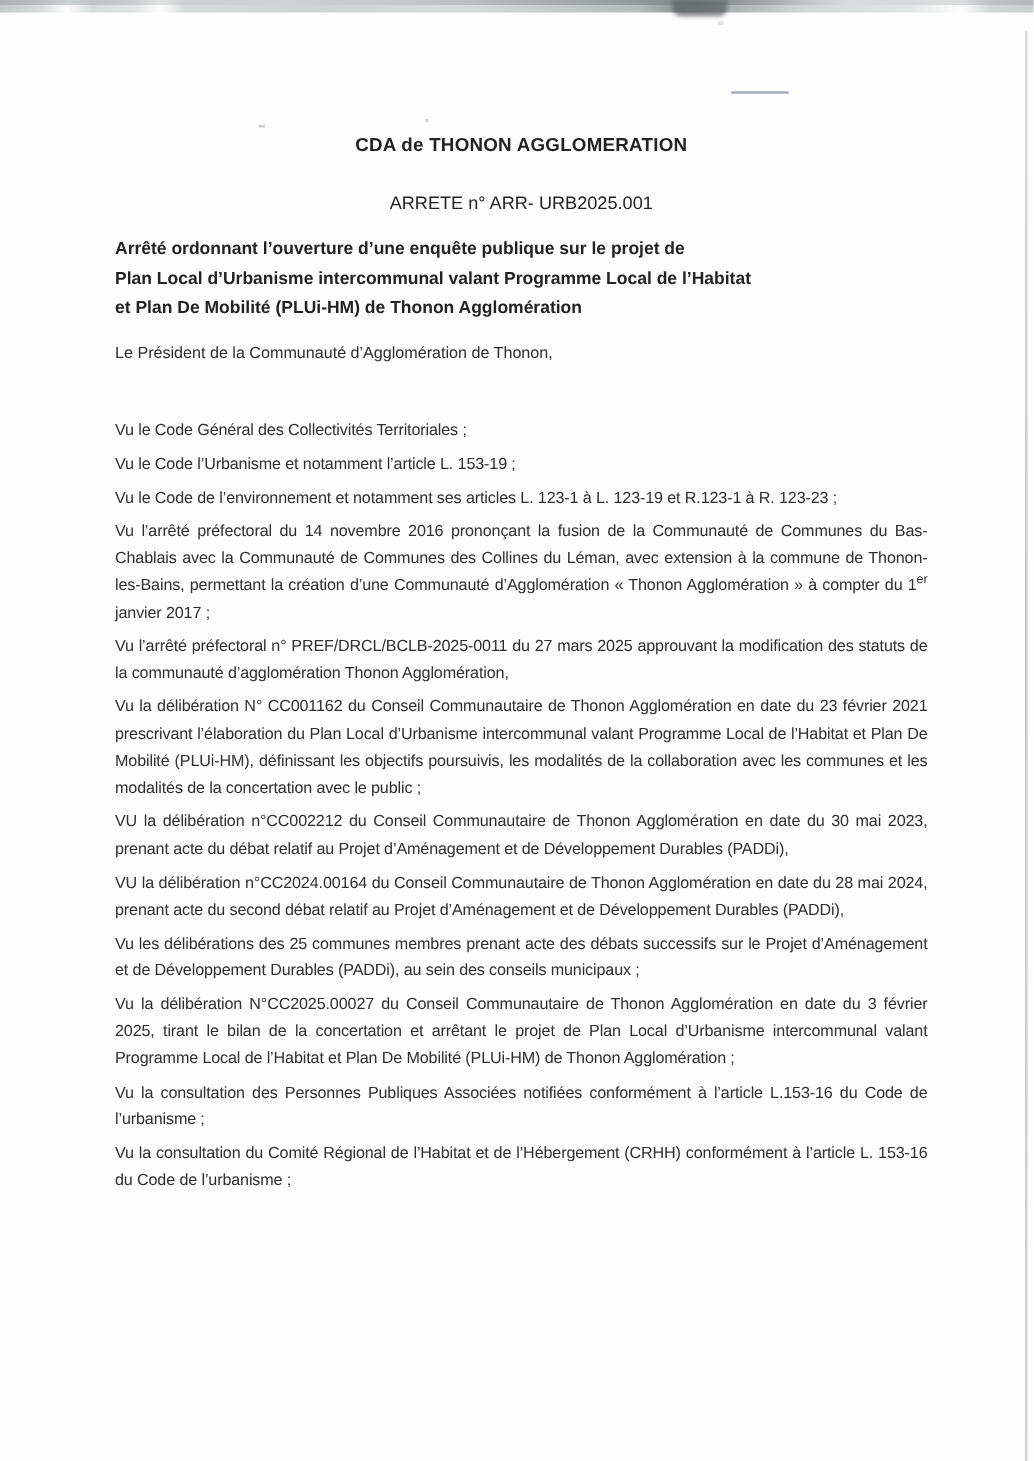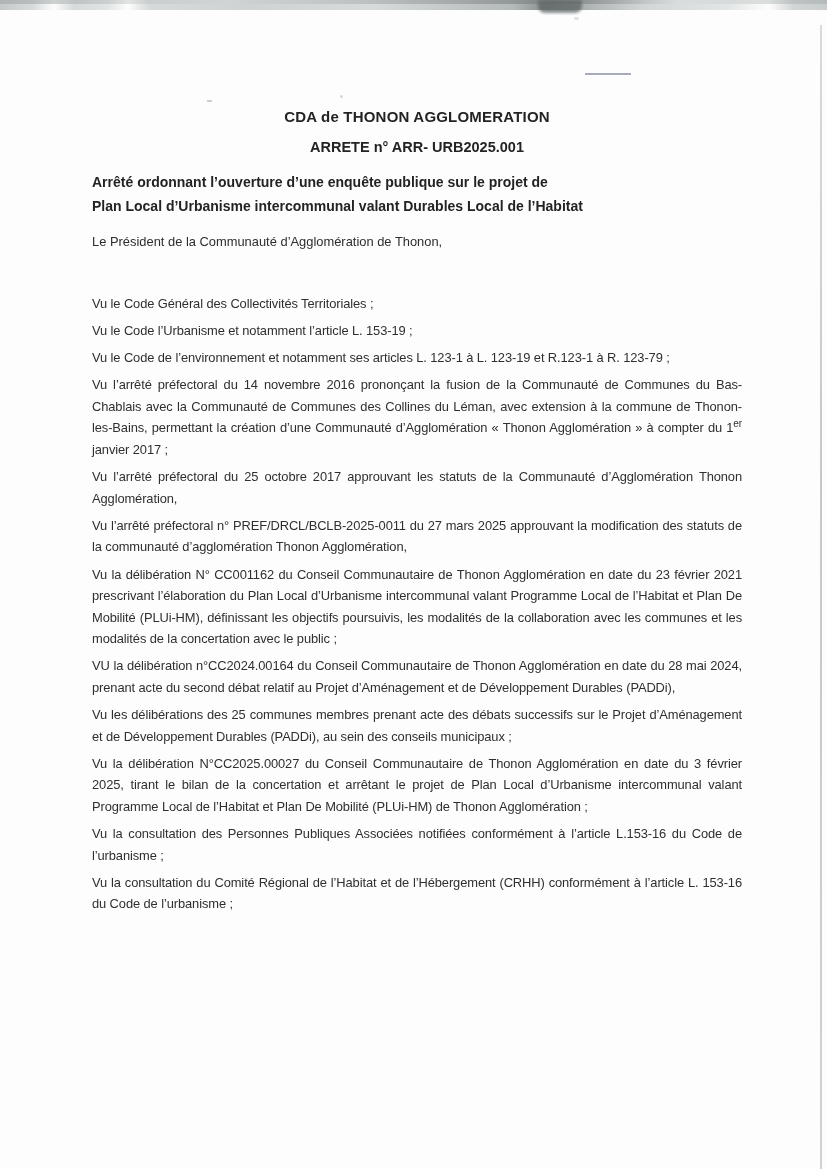--- a/index.html
+++ b/index.html
@@ -13,22 +13,22 @@
   }
   .content{position:absolute;left:92px;top:0;width:650px;}
 
   .title1{
     margin:107px 0 0;
     text-align:center;font-weight:bold;
     font-size:15px;line-height:19px;letter-spacing:.2px;
     color:#232323;
   }
   .title2{
-    margin:12px 0 0;
-    text-align:center;font-weight:bold;
+    margin:28px 0 0;
+    text-align:center;font-weight:normal;
     font-size:14.5px;line-height:19px;
     color:#232323;
   }
   .subtitle{
     margin:14px 0 0;
     text-align:left;font-weight:bold;
     font-size:14px;line-height:23.5px;
     color:#232323;
   }
   .opening{
@@ -94,33 +94,34 @@
   <div class="speck speck-b"></div>
   <div class="speck speck-c"></div>
 
   <div class="content">
     <div class="title1">CDA de THONON AGGLOMERATION</div>
 
     <div class="title2">ARRETE n° ARR- URB2025.001</div>
 
     <div class="subtitle">
       <div>Arrêté ordonnant l’ouverture d’une enquête publique sur le projet de</div>
-      <div>Plan Local d’Urbanisme intercommunal valant Durables Local de l’Habitat</div>
+      <div>Plan Local d’Urbanisme intercommunal valant Programme Local de l’Habitat</div>
+      <div>et Plan De Mobilité (PLUi-HM) de Thonon Agglomération</div>
     </div>
 
     <div class="opening">Le Président de la Communauté d’Agglomération de Thonon,</div>
 
     <div class="recitals">
         <p>Vu le Code Général des Collectivités Territoriales ;</p>
         <p>Vu le Code l’Urbanisme et notamment l’article L. 153-19 ;</p>
-        <p>Vu le Code de l’environnement et notamment ses articles L. 123-1 à L. 123-19 et R.123-1 à R. 123-79 ;</p>
+        <p>Vu le Code de l’environnement et notamment ses articles L. 123-1 à L. 123-19 et R.123-1 à R. 123-23 ;</p>
         <p>Vu l’arrêté préfectoral du 14 novembre 2016 prononçant la fusion de la Communauté de Communes du Bas-Chablais avec la Communauté de Communes des Collines du Léman, avec extension à la commune de Thonon-les-Bains, permettant la création d’une Communauté d’Agglomération « Thonon Agglomération » à compter du 1<sup>er</sup> janvier 2017 ;</p>
-        <p>Vu l’arrêté préfectoral du 25 octobre 2017 approuvant les statuts de la Communauté d’Agglomération Thonon Agglomération,</p>
         <p>Vu l’arrêté préfectoral n° PREF/DRCL/BCLB-2025-0011 du 27 mars 2025 approuvant la modification des statuts de la communauté d’agglomération Thonon Agglomération,</p>
         <p>Vu la délibération N° CC001162 du Conseil Communautaire de Thonon Agglomération en date du 23 février 2021 prescrivant l’élaboration du Plan Local d’Urbanisme intercommunal valant Programme Local de l’Habitat et Plan De Mobilité (PLUi-HM), définissant les objectifs poursuivis, les modalités de la collaboration avec les communes et les modalités de la concertation avec le public ;</p>
+        <p>VU la délibération n°CC002212 du Conseil Communautaire de Thonon Agglomération en date du 30 mai 2023, prenant acte du débat relatif au Projet d’Aménagement et de Développement Durables (PADDi),</p>
         <p>VU la délibération n°CC2024.00164 du Conseil Communautaire de Thonon Agglomération en date du 28 mai 2024, prenant acte du second débat relatif au Projet d’Aménagement et de Développement Durables (PADDi),</p>
         <p>Vu les délibérations des 25 communes membres prenant acte des débats successifs sur le Projet d’Aménagement et de Développement Durables (PADDi), au sein des conseils municipaux ;</p>
         <p>Vu la délibération N°CC2025.00027 du Conseil Communautaire de Thonon Agglomération en date du 3 février 2025, tirant le bilan de la concertation et arrêtant le projet de Plan Local d’Urbanisme intercommunal valant Programme Local de l’Habitat et Plan De Mobilité (PLUi-HM) de Thonon Agglomération ;</p>
         <p>Vu la consultation des Personnes Publiques Associées notifiées conformément à l’article L.153-16 du Code de l’urbanisme ;</p>
         <p>Vu la consultation du Comité Régional de l’Habitat et de l’Hébergement (CRHH) conformément à l’article L. 153-16 du Code de l’urbanisme ;</p>
       </div>
   </div>
 </div>
 
 </body></html>

